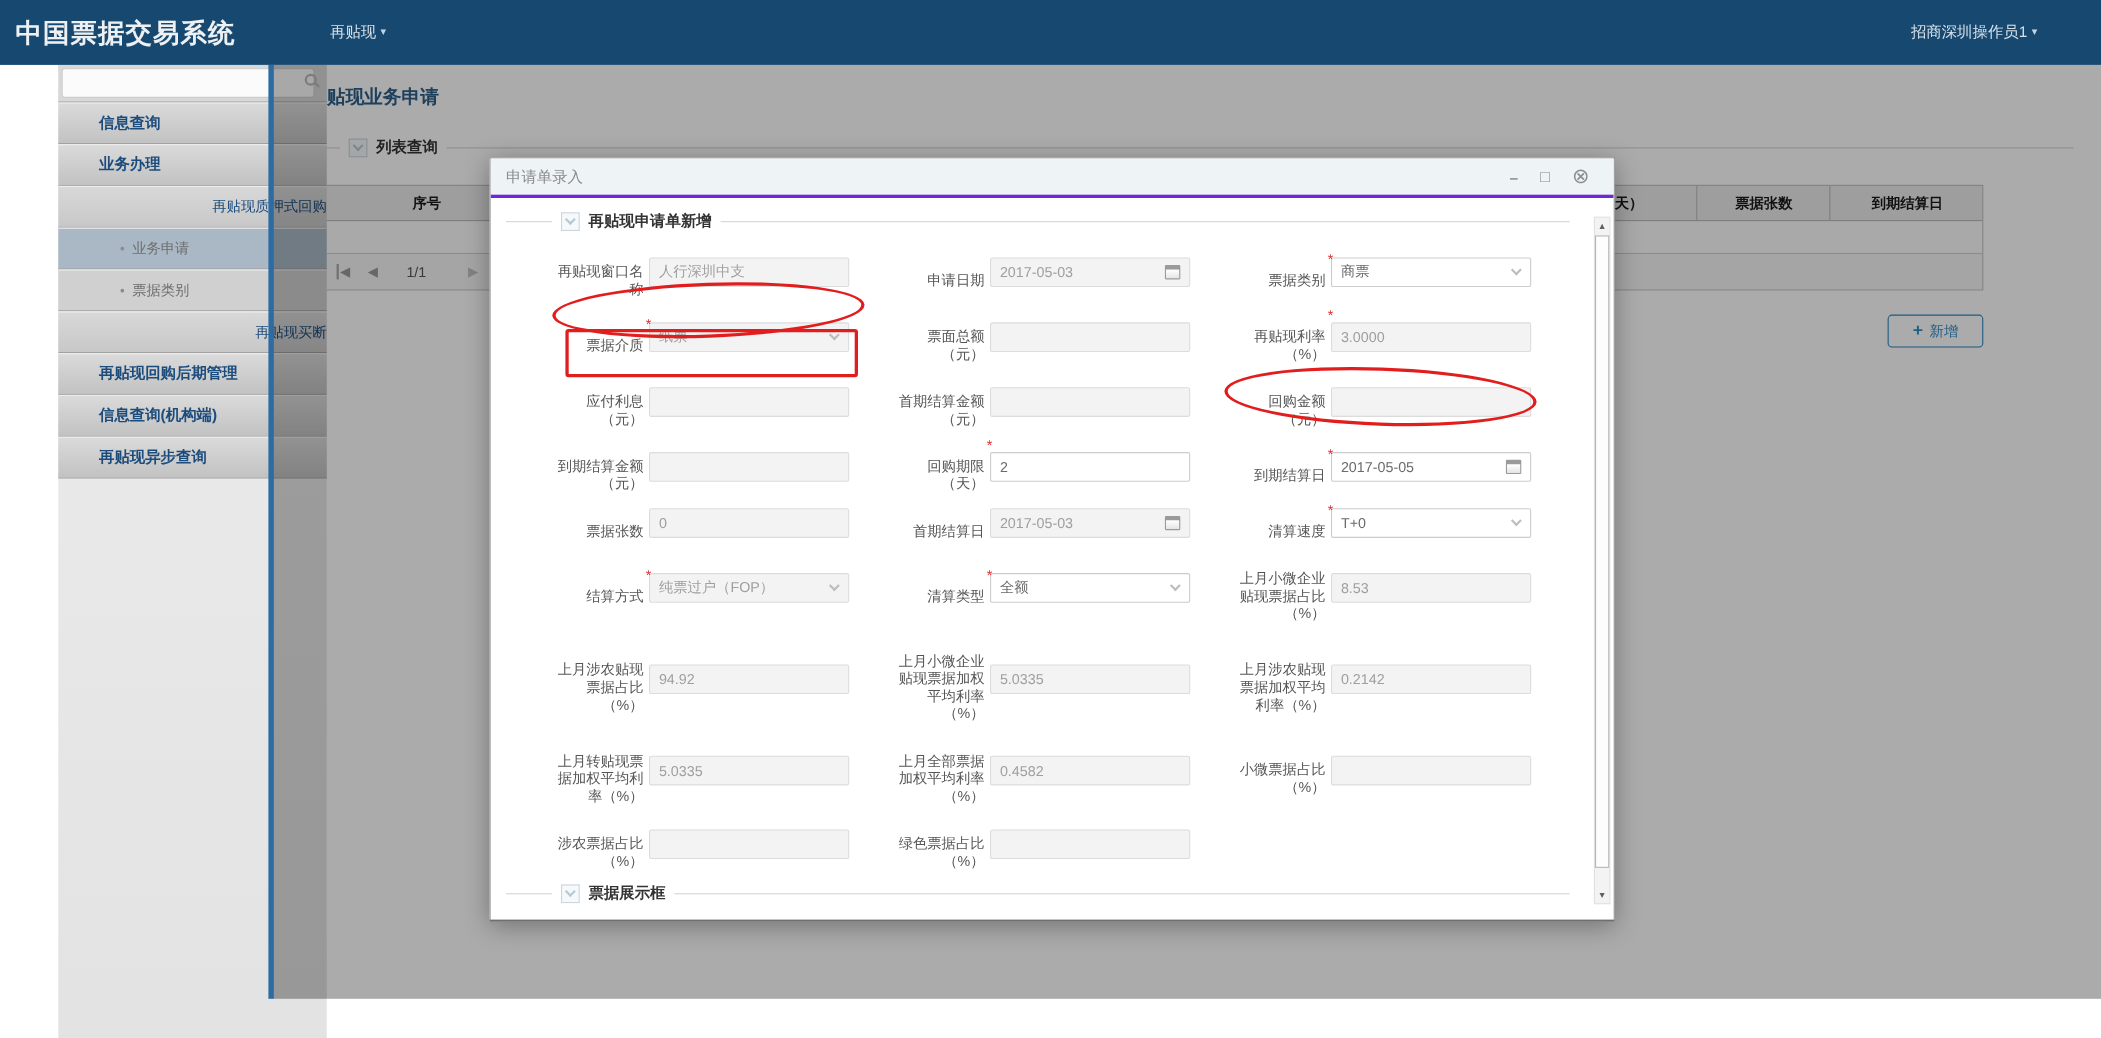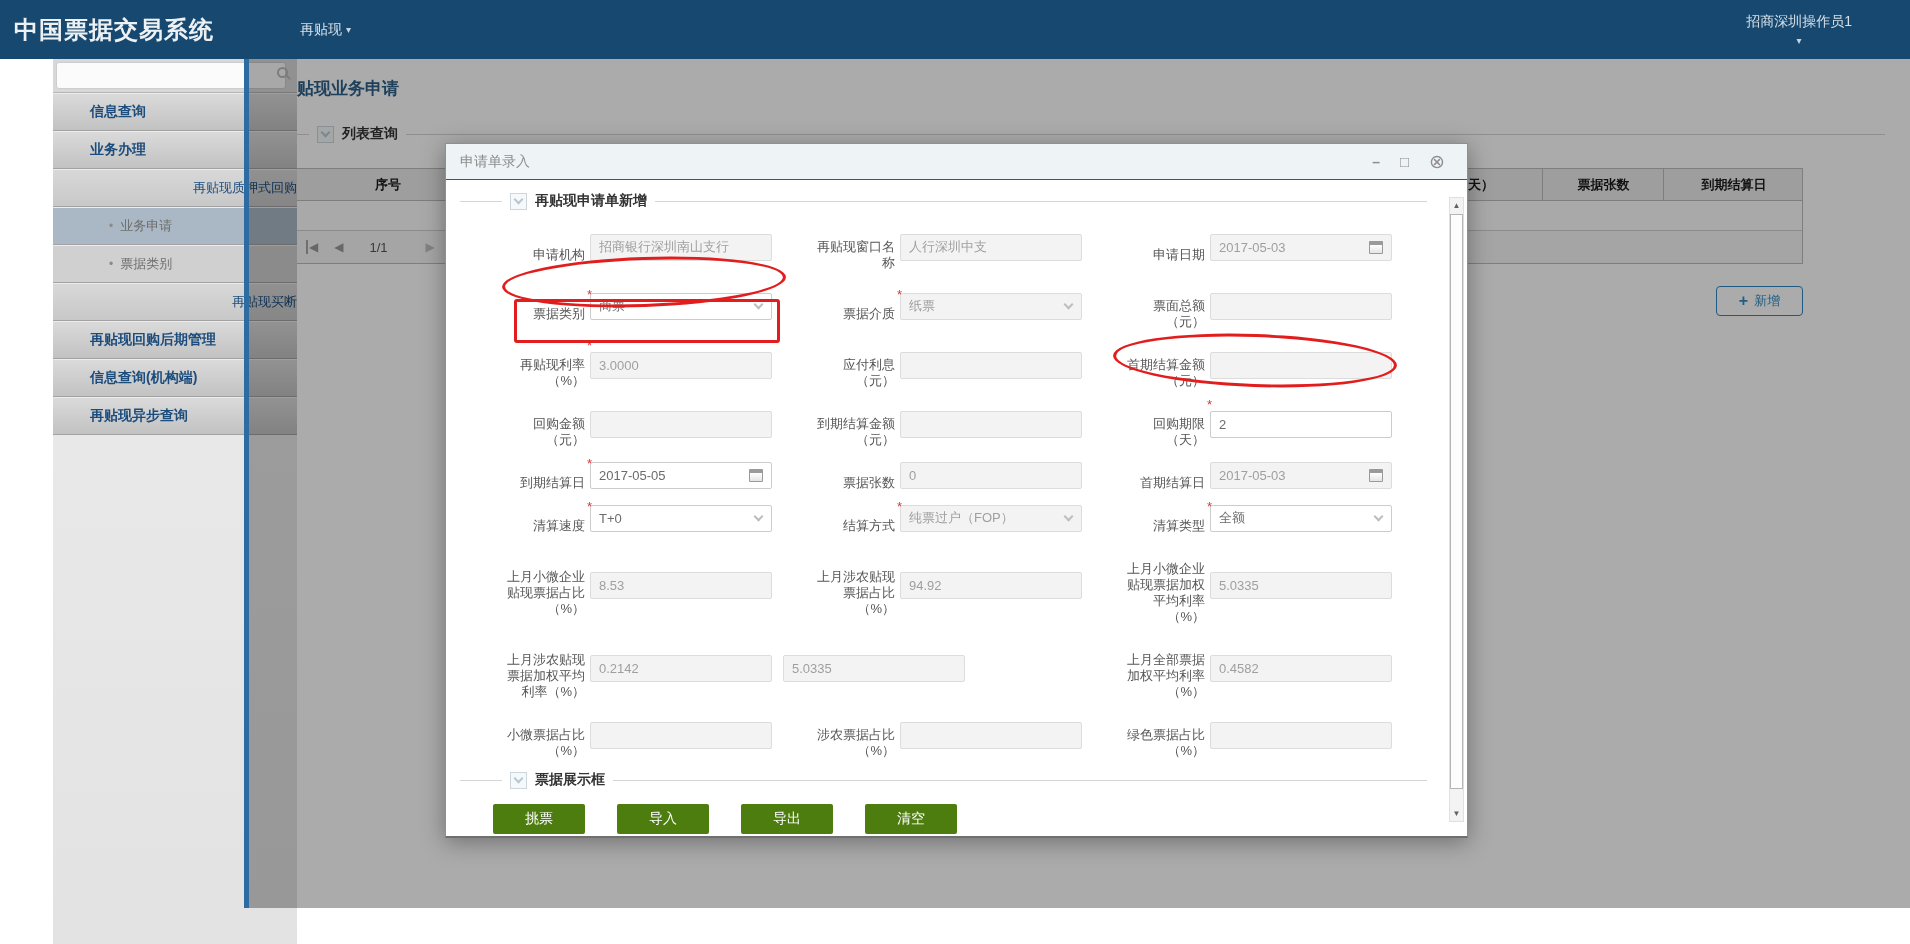--- a/index.html
+++ b/index.html
@@ -6,21 +6,21 @@
   html,body { width:1910px; height:944px; overflow:hidden; background:#fff;
     font-family:"Liberation Sans","DejaVu Sans",sans-serif; }
   body { position:relative; }
 
   
   .header { position:absolute; left:0; top:0; width:1910px; height:59px;
     background:#17486f; display:flex; align-items:center; z-index:5; }
   .app-title { color:#edf1f4; font-size:24px; font-weight:bold; margin-left:14px; letter-spacing:1px; }
   .nav-item { color:#d5e0e9; font-size:14px; margin-left:86px; display:flex; align-items:center; gap:4px; cursor:pointer; }
   .caret-glyph { font-size:10px; color:#c6d3dd; }
-  .user-menu { margin-left:auto; margin-right:58px; color:#d5e0e9; font-size:14px; display:flex; align-items:center; gap:4px; cursor:pointer;flex-direction:column; }
+  .user-menu { margin-left:auto; margin-right:58px; color:#d5e0e9; font-size:14px; display:flex; align-items:center; gap:4px; cursor:pointer; }
 
   
   .sidebar { position:absolute; left:12px; top:59px; width:244px; height:934px;
     background:linear-gradient(#ededed,#e2e2e2); z-index:4;margin-left:41px; }
   .search-row { height:34px; background:#d8d8d8; position:relative; border-bottom:1px solid #b5b5b5; }
   .search-input { position:absolute; left:3px; top:3px; width:230px; height:27px;
     background:#fbfbfb; border:1px solid #cdcdcd; border-radius:3px; }
   .search-icon { position:absolute; right:9px; top:8px; width:11px; height:11px;
     border:2px solid #b9b9b9; border-radius:50%; }
   .search-icon::after { content:""; position:absolute; width:2px; height:6px; background:#b9b9b9;
@@ -72,21 +72,21 @@
   .plus-icon { font-size:16px; font-weight:bold; line-height:14px; }
 
   
   .mask { position:absolute; left:249px; top:59px; width:1661px; height:849px;
     background:rgba(0,0,0,0.33); z-index:10; }
 
   
   .modal { position:absolute; left:445px; top:143px; width:1023px; height:695px; background:#fff;
     border:1px solid #8f8f8f; border-bottom:2px solid #6f6f6f; box-shadow:0 4px 22px rgba(0,0,0,0.35);
     z-index:20; overflow:hidden; }
-  .modal-titlebar { height:36px; background:#eef3f6; border-bottom:1px solid #6d28d9; display:flex; align-items:center; }
+  .modal-titlebar { height:36px; background:#eef3f6; border-bottom:3px solid #6d28d9; display:flex; align-items:center; }
   .modal-title { margin-left:14px; font-size:14px; color:#8b8b8b; }
   .win-controls { margin-left:auto; margin-right:22px; display:flex; align-items:center; gap:20px; color:#8f8f8f; }
   .win-btn { cursor:pointer; line-height:1; }
   .win-min { font-size:14px; font-weight:bold; }
   .win-max { font-size:15px; }
   .win-close { font-size:19px; }
 
   .modal-body { position:relative; height:657px; overflow:hidden; }
   .m-sec { display:flex; align-items:center; gap:8px; margin:12px 30px 0 14px; }
   .m-sec .hline.short { width:42px; }
@@ -245,29 +245,20 @@
       <div class="hline short"></div>
       <div class="chev-box">
           <div class="chev"></div>
         </div>
       <div class="section-label">再贴现申请单新增</div>
       <div class="hline long"></div>
     </div>
 
     <div class="form-grid">
 
-    <div class="field">
-          <div class="flabel">
-            <span>申请机构</span><span class="req"></span>
-          </div>
-          <div class="control">
-            <span class="val">招商银行深圳南山支行</span>
-
-          </div>
-        </div>
         <div class="field">
           <div class="flabel">
             <span>再贴现窗口名
 称</span><span class="req"></span>
           </div>
           <div class="control">
             <span class="val">人行深圳中支</span>
 
           </div>
         </div>
@@ -469,20 +460,25 @@
             <span>上月涉农贴现
 票据加权平均
 利率（%）</span><span class="req"></span>
           </div>
           <div class="control num">
             <span class="val">0.2142</span>
 
           </div>
         </div>
         <div class="field">
+          <div class="flabel">
+            <span>上月转贴现票
+据加权平均利
+率（%）</span><span class="req"></span>
+          </div>
           <div class="control num">
             <span class="val">5.0335</span>
 
           </div>
         </div>
         <div class="field">
           <div class="flabel">
             <span>上月全部票据
 加权平均利率
 （%）</span><span class="req"></span>

